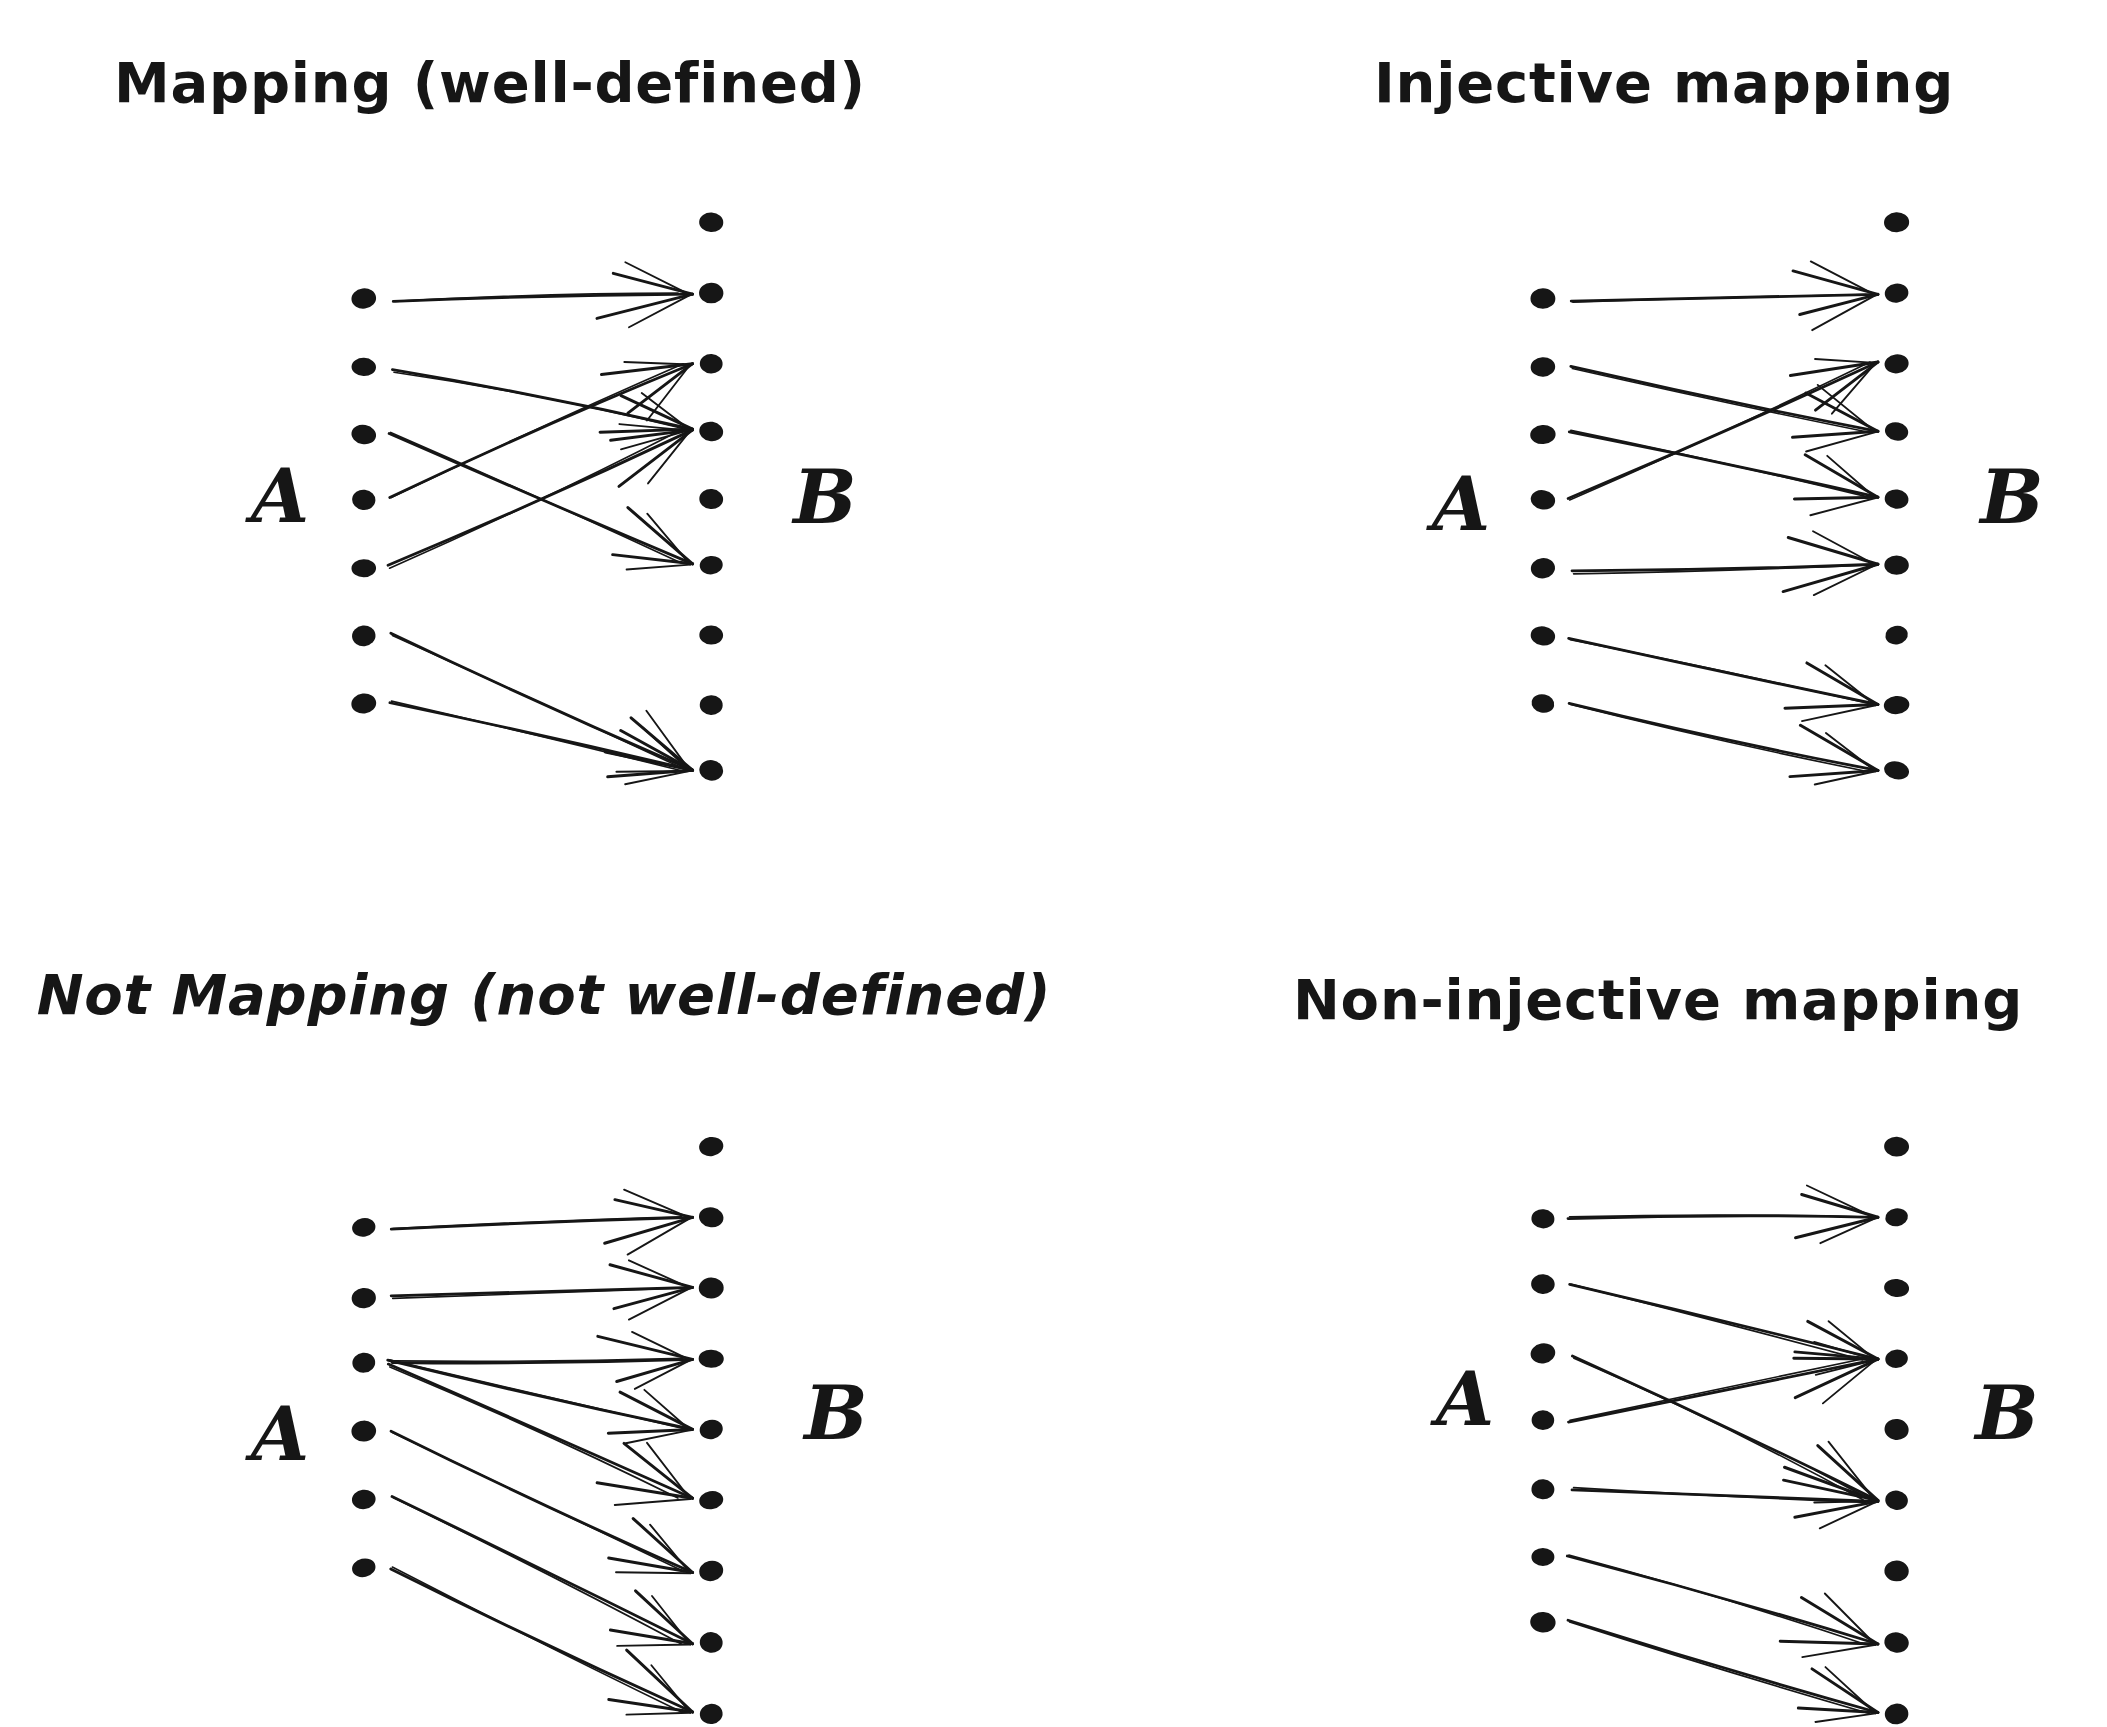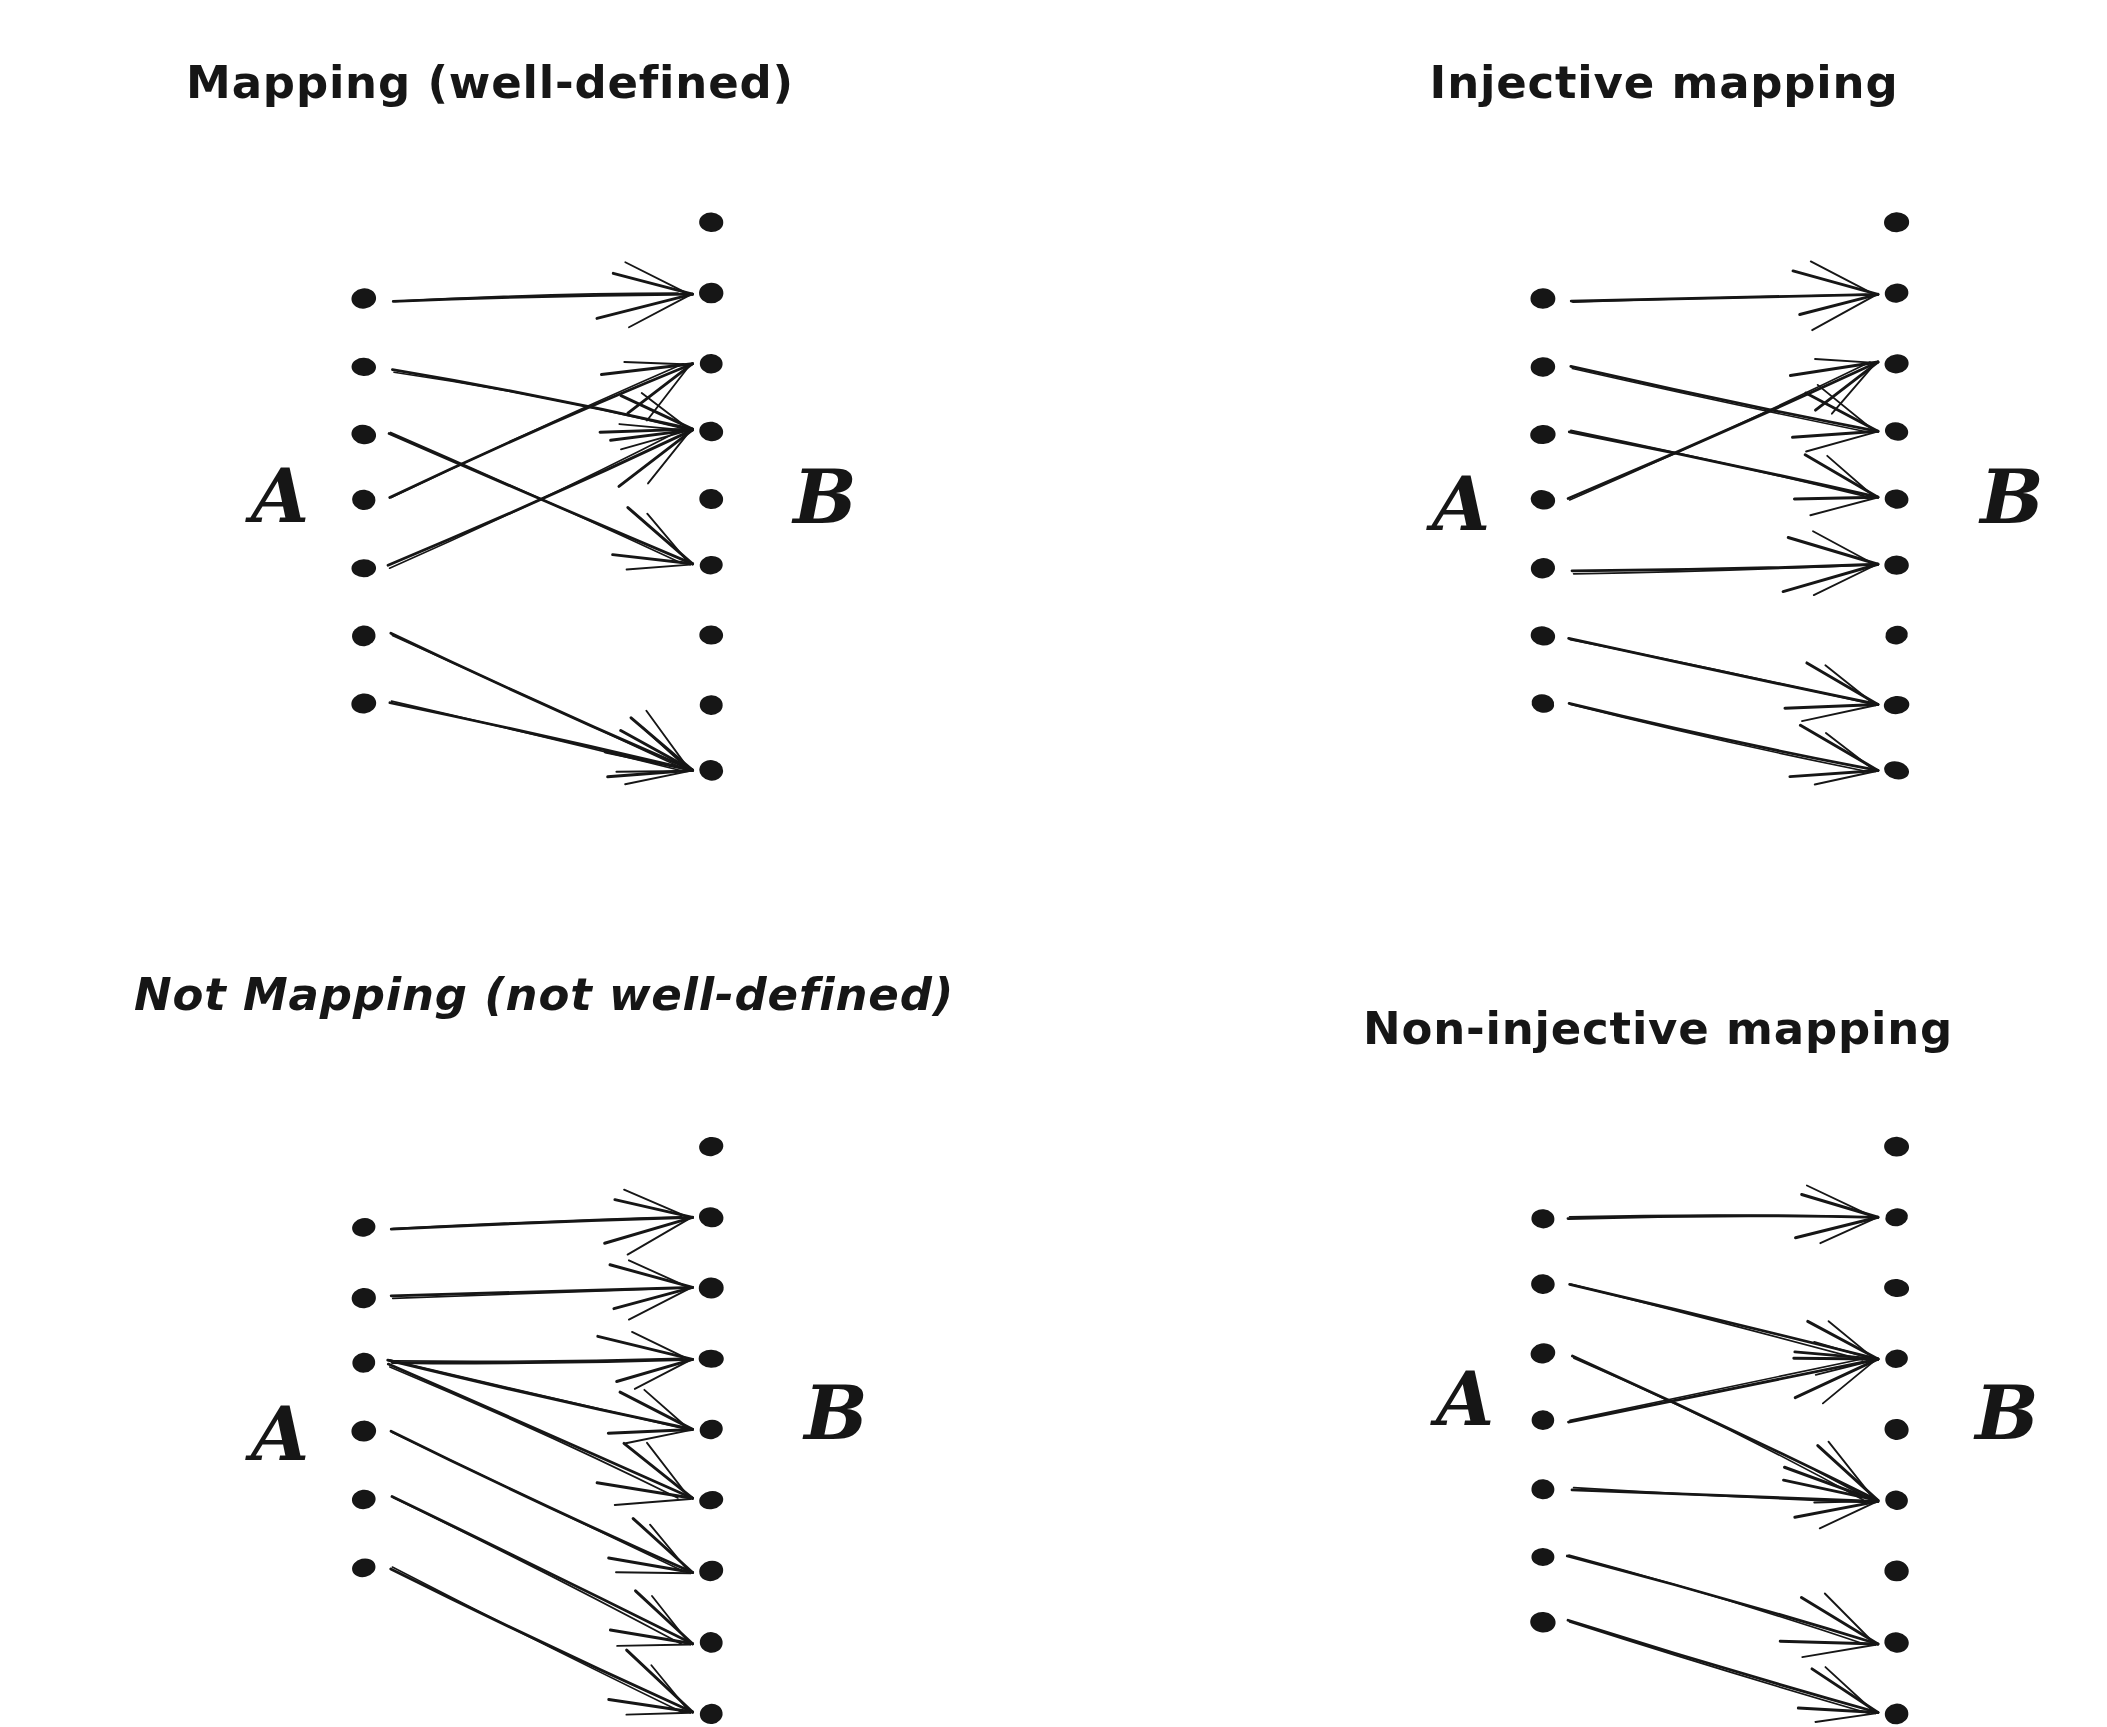--- a/index.html
+++ b/index.html
@@ -1,20 +1,20 @@
 <!DOCTYPE html>
 <html style="font-size:12.4px"><head>
 <meta charset="utf-8">
 <style>
   html,body{margin:0;padding:0;background:#ffffff;}
   #stage{position:relative;width:2108px;height:1728px;background:#ffffff;overflow:hidden;
          font-family:"DejaVu Sans",sans-serif;}
   #edges-svg{position:absolute;left:0;top:0;}
   .title{position:absolute;transform:translate(-50%,-50%);white-space:nowrap;
-         font-family:"DejaVu Sans",sans-serif;font-weight:bold;font-size:45px;
+         font-family:"DejaVu Sans",sans-serif;font-weight:bold;font-size:56px;
          letter-spacing:0.8px;color:#161616;}
   .setlabel{position:absolute;transform:translate(-50%,-50%);
             font-family:"DejaVu Serif",serif;font-style:italic;font-weight:bold;
             font-size:75px;color:#161616;}
 </style>
 </head>
 <body>
 
 <div id="stage">
   <svg id="edges-svg" width="2108" height="1728" viewBox="0 0 2712 2223">
@@ -269,18 +269,18 @@
     <div class="setlabel" style="left: 2012px; top: 497px;">B</div>
   </div>
 
   <div class="panel">
     <div class="title" style="left: 544px; top: 994px; font-style: italic;">Not Mapping (not well-defined)</div>
     <div class="setlabel" style="left: 280px; top: 1434px;">A</div>
     <div class="setlabel" style="left: 836px; top: 1413px;">B</div>
   </div>
 
   <div class="panel">
-    <div class="title" style="left: 1658px; top: 999px; margin-top: 29px;">Non-injective mapping</div>
+    <div class="title" style="left: 1658px; top: 999px;">Non-injective mapping</div>
     <div class="setlabel" style="left: 1465px; top: 1399px;">A</div>
     <div class="setlabel" style="left: 2007px; top: 1413px;">B</div>
   </div>
 </div>
 
 
 </body></html>

